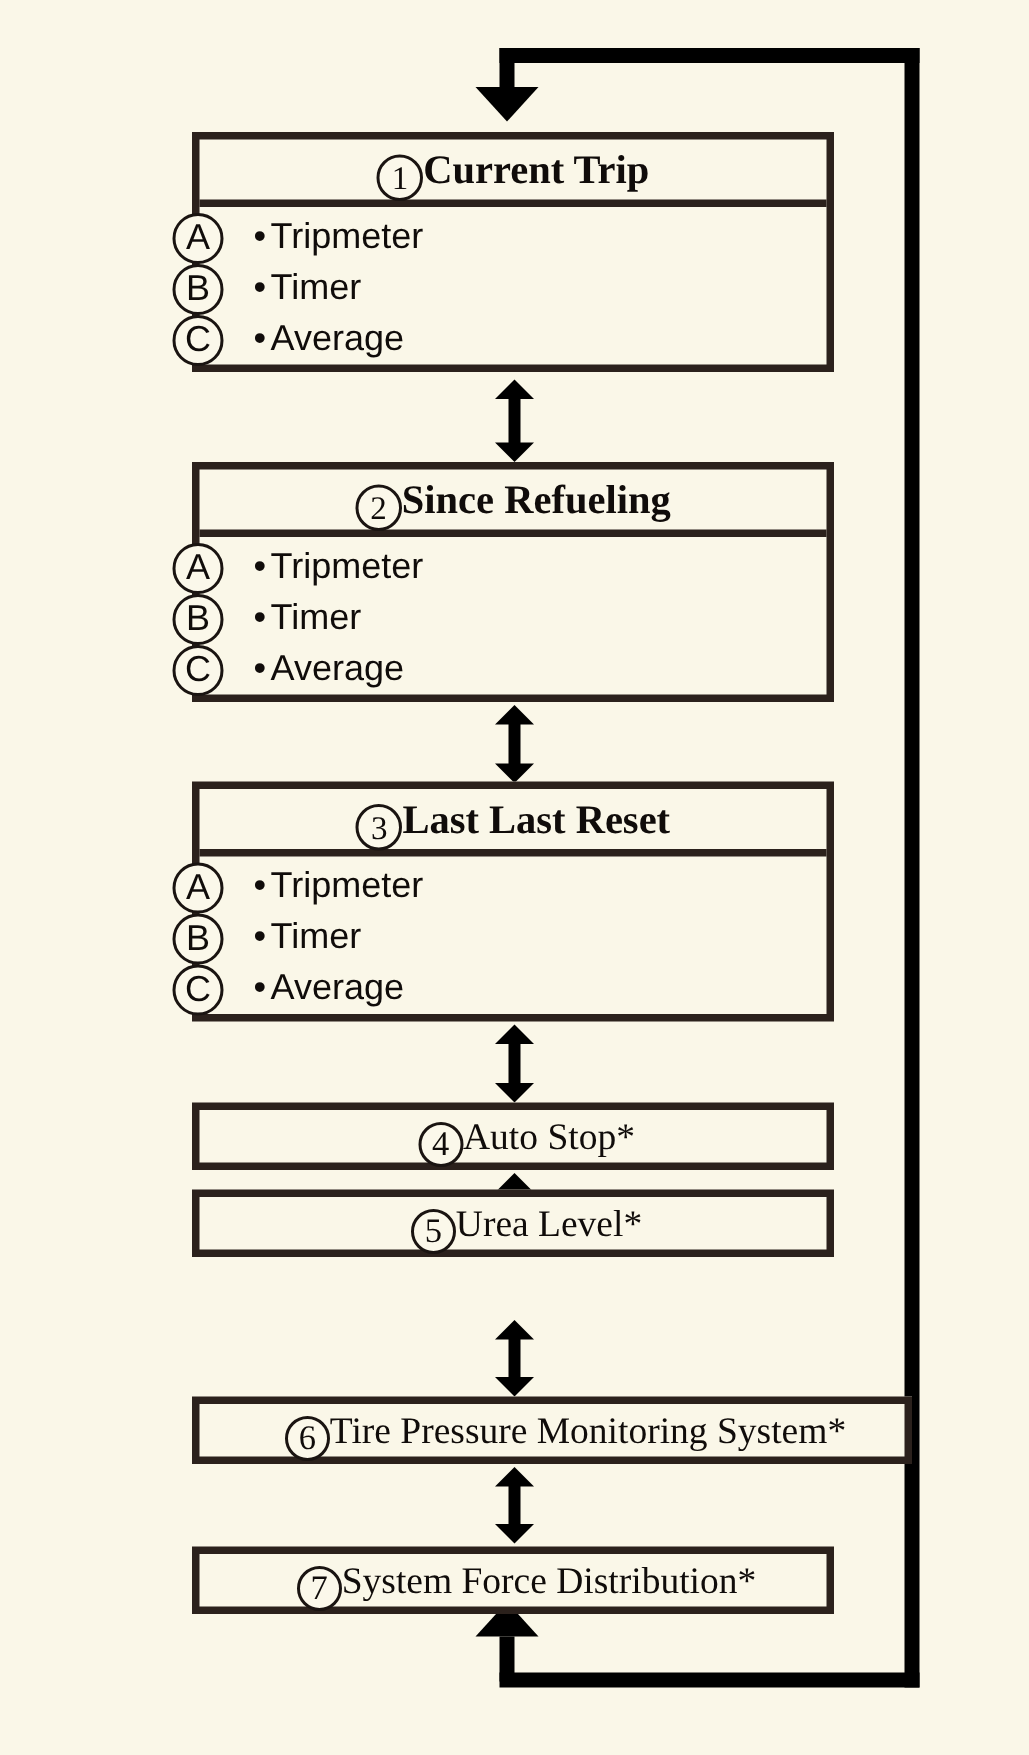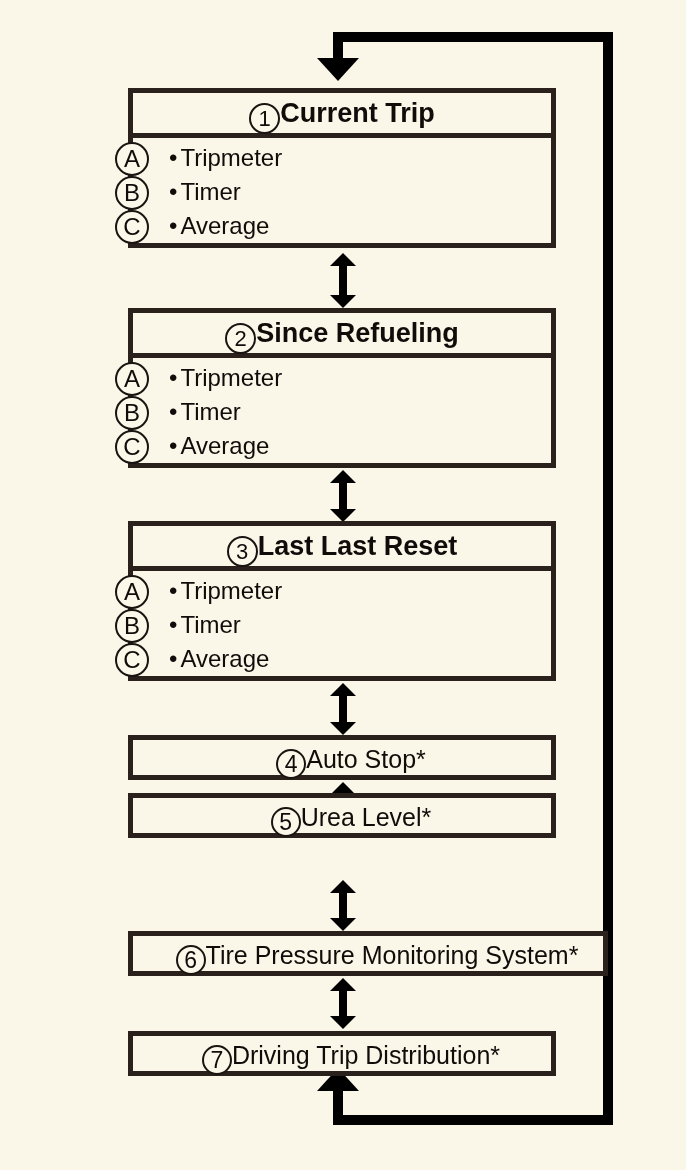--- a/index.html
+++ b/index.html
@@ -29,20 +29,21 @@
     position: relative;
     box-sizing: border-box;
     height: 45px;
     line-height: 40px;
     text-align: center;
     font-size: 27px;
     font-weight: bold;
     color: #100c0a;
     border-bottom: 5px solid #2b211c;
     white-space: nowrap;
+    font-family: Liberation Serif, serif;
   }
   .box-title.no-rule {
     border-bottom: none;
   }
   .simple {
     height: 45px;
     line-height: 38px;
     text-align: center;
     font-size: 25px;
     font-weight: normal;
@@ -280,17 +281,17 @@
   </div>
 
   <div class="dbl-arrow" style="left:330px; top:978px; height:51px;">
     <div class="head-up"></div>
     <div class="shaft"></div>
     <div class="head-dn"></div>
   </div>
 
   <div class="box" style="left:128px; top:1031px; width:428px; height:45px;">
     <div class="box-title simple no-rule">
-      <span class="circ circ-num">7</span><span>Driving Trip Distribution*</span>
+      <span class="circ circ-num">7</span><span>System Force Distribution*</span>
     </div>
   </div>
 
 </div>
 
 </body></html>

